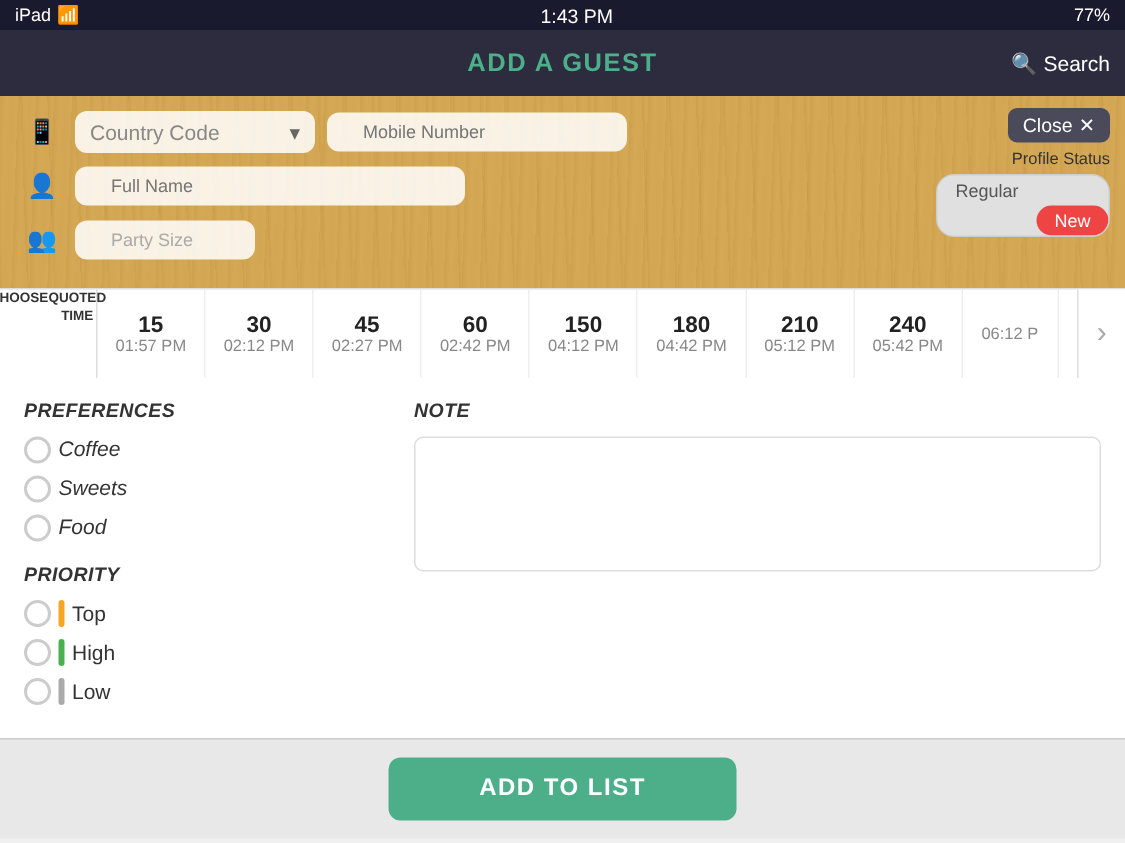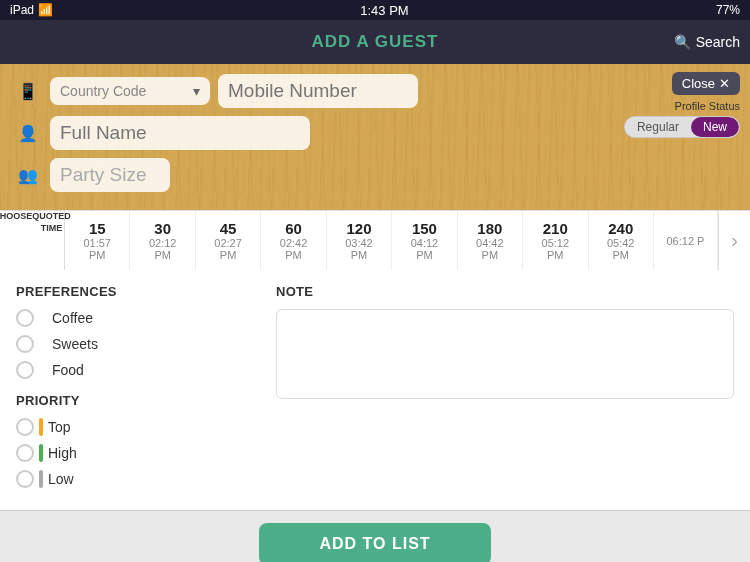--- a/index.html
+++ b/index.html
@@ -118,23 +118,24 @@
     .pill {
       padding: 3px 12px;
       font-size: 12px;
       cursor: pointer;
     }
     .pill-regular {
       background: #e0e0e0;
       color: #555;
     }
     .pill-new {
-      background: #701a75;
+      background: #ef4444;
       color: white;
       border-radius: 12px;
+      margin-top: 20px;
     }
 
     
     .form-row {
       display: flex;
       align-items: center;
       gap: 8px;
       margin-bottom: 8px;
     }
     .form-icon {
@@ -158,22 +159,22 @@
       gap: 4px;
       width: 160px;
       cursor: pointer;
       border: none;
     }
     .country-arrow { margin-left: auto; color: #666; }
     .input-field {
       background: rgba(255,255,255,0.85);
       border: none;
       border-radius: 8px;
-      padding: 6px 10px;
-      font-size: 19px;
+      padding: 6px 24px;
+      font-size: 12px;
       color: #888;
       outline: none;
     }
     .input-mobile { width: 200px; }
     .input-full-name { width: 260px; }
     .input-party { width: 120px; }
     .input-party::placeholder { color: #aaa; }
 
     
     .time-section {
@@ -245,29 +246,30 @@
     }
     .left-panel { flex: 0 0 240px; }
     .right-panel { flex: 1; }
 
     .section-title {
       font-size: 13px;
       font-weight: 700;
       color: #333;
       margin-bottom: 10px;
       letter-spacing: 0.3px;
+      font-style: italic;
     }
 
     
     .pref-item {
       display: flex;
-      align-items: center;
-      gap: 18px;
+      gap: 5px;
       margin-bottom: 8px;
       cursor: pointer;
+      font-style: italic;
     }
     .radio-circle {
       width: 18px;
       height: 18px;
       border-radius: 50%;
       border: 2px solid #ccc;
       display: flex;
       align-items: center;
       justify-content: center;
       flex-shrink: 0;
@@ -408,24 +410,20 @@
     </div>
     <div class="time-slot">
       <span class="time-minutes">45</span>
       <span class="time-clock">02:27 PM</span>
     </div>
     <div class="time-slot">
       <span class="time-minutes">60</span>
       <span class="time-clock">02:42 PM</span>
     </div>
     <div class="time-slot">
-      <span class="time-minutes">120</span>
-      <span class="time-clock">03:42 PM</span>
-    </div>
-    <div class="time-slot">
       <span class="time-minutes">150</span>
       <span class="time-clock">04:12 PM</span>
     </div>
     <div class="time-slot">
       <span class="time-minutes">180</span>
       <span class="time-clock">04:42 PM</span>
     </div>
     <div class="time-slot">
       <span class="time-minutes">210</span>
       <span class="time-clock">05:12 PM</span>

